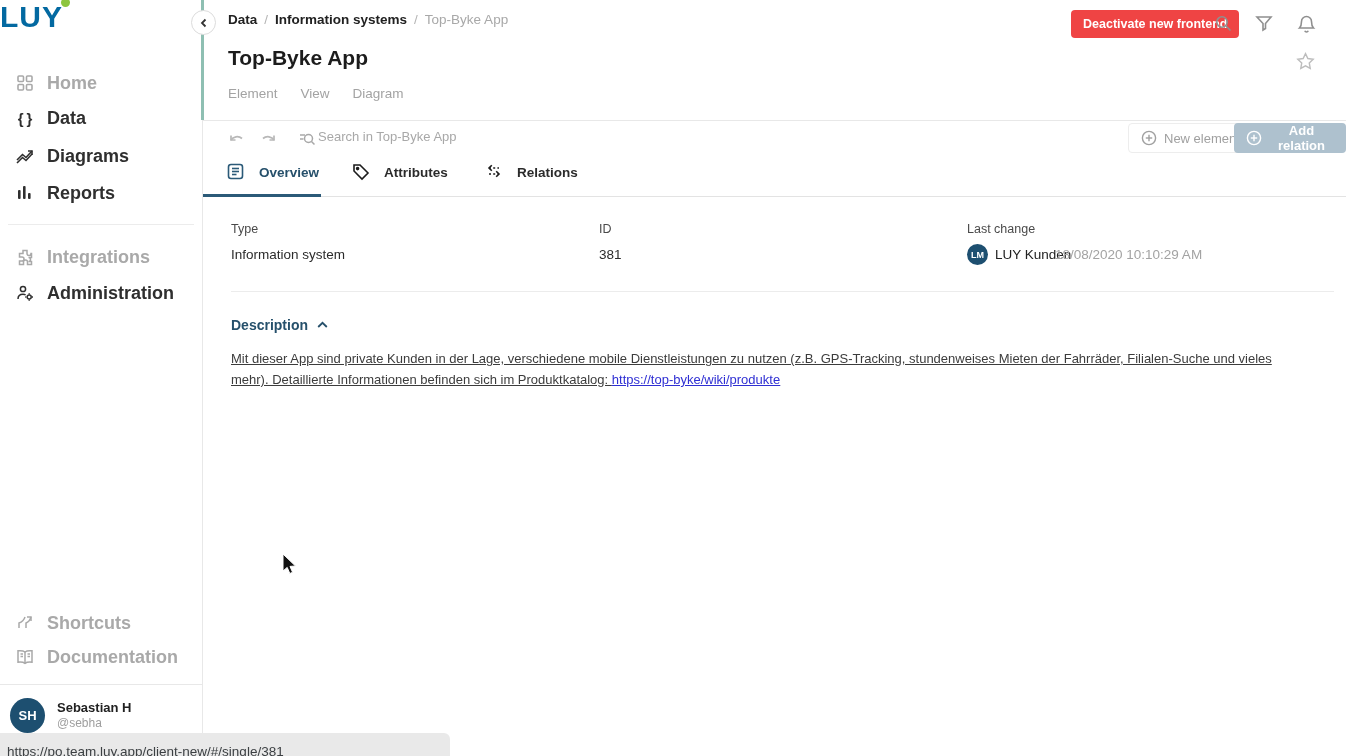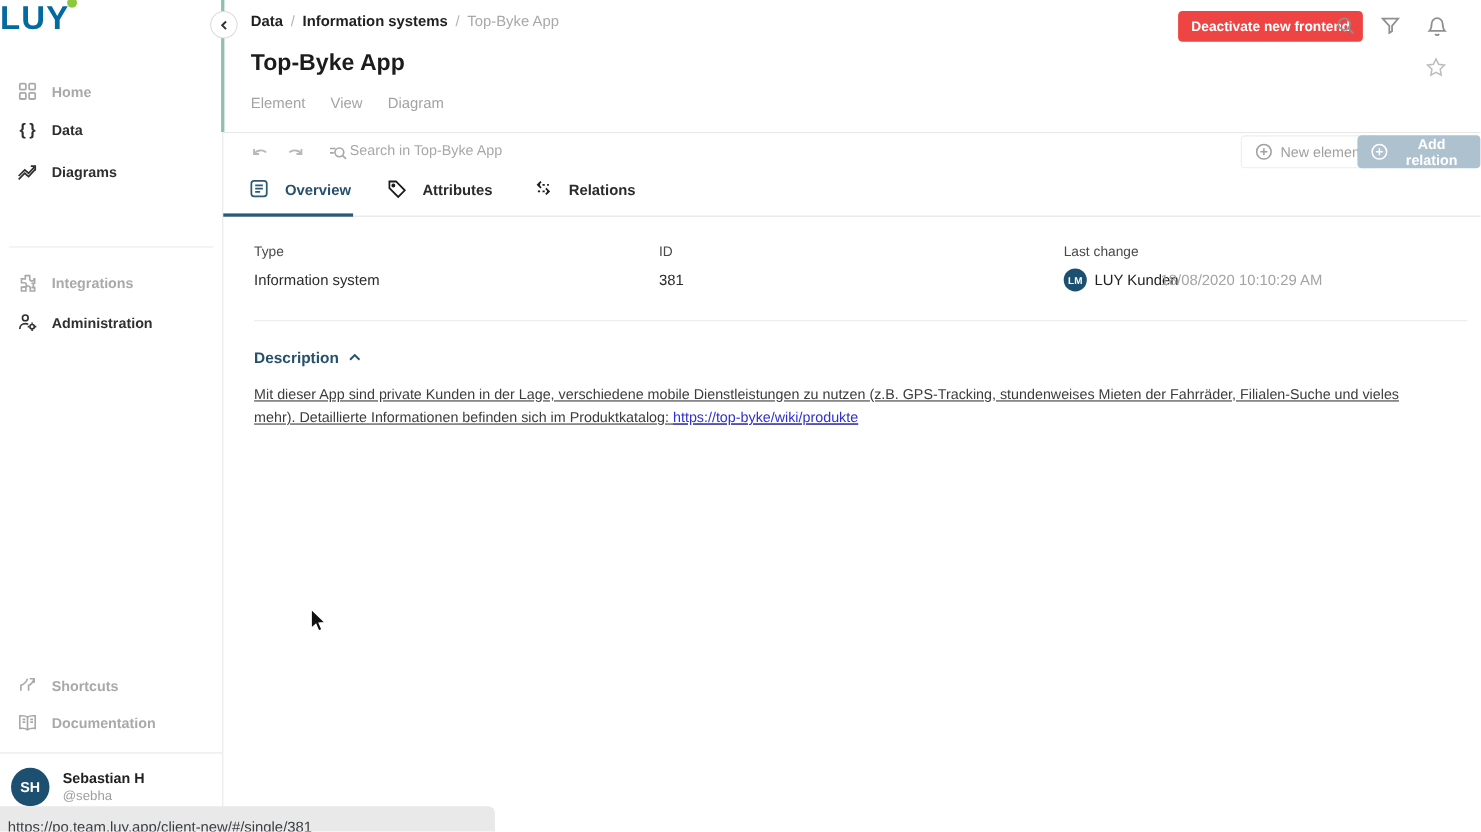--- a/index.html
+++ b/index.html
@@ -8,21 +8,21 @@
   .abs { position:absolute; }
   #app { position:relative; width:1346px; height:756px; background:#fff; }
 
   
   #sidebar { left:0; top:0; width:203px; height:756px; background:#fff; border-right:1px solid #e8e8e8; }
   #teal-edge { left:201px; top:0; width:3px; height:120px; background:#8ebfb2; z-index:3; }
   #logo { left:10px; top:10px; font-size:30px; font-weight:700; letter-spacing:1px; color:#0369a1; }
   #logo .dot { position:absolute; left:61px; top:-2px; width:9px; height:9px; border-radius:50%; background:#8dc63f; }
   .side-item { position:absolute; left:0; width:202px; height:34px; display:flex; align-items:center; cursor:pointer; }
   .side-item .ic { width:20px; height:20px; margin-left:15px; display:flex; align-items:center; justify-content:center; }
-  .side-item .lbl { margin-left:12px; font-size:13px; font-weight:600; }
+  .side-item .lbl { margin-left:12px; font-size:18px; font-weight:600; }
   .side-item.muted { color:#a9a9a9; }
   .side-item.normal { color:#2f2f2f; }
   .side-divider { position:absolute; left:8px; width:186px; height:1px; background:#ececec; }
   #collapse-btn { left:191px; top:10px; width:25px; height:25px; border-radius:50%; background:#fff;
      border:1px solid #dcdcdc; display:flex; align-items:center; justify-content:center; color:#333; z-index:4; cursor:pointer; }
 
   
   #user-card { left:0px; top:693px; width:202px; height:44px; display:flex; align-items:center; }
   #user-avatar { width:35px; height:35px; margin-left:10px; border-radius:50%; background:#1d4f70; color:#fff;
      font-size:13px; font-weight:700; display:flex; align-items:center; justify-content:center; }
@@ -123,20 +123,30 @@
       <span class="ic">
         <svg width="19" height="16" viewBox="0 0 19 16" fill="none" stroke="currentColor" stroke-width="1.6">
           <polyline points="1,12 6.5,6.5 10,9.5 16,3"></polyline>
             <polyline points="1,15 6.5,9.5 10,12.5 16,6"></polyline>
           <polyline points="12,3 16,3 16,7"></polyline>
         </svg>
         </span>
       <span class="lbl">Diagrams</span>
     </div>
 
+    <div class="side-item normal" style="top:176px;">
+      <span class="ic">
+        <svg width="16" height="16" viewBox="0 0 16 16" fill="currentColor">
+          <rect x="1" y="5" width="2.6" height="9" rx="1"></rect>
+            <rect x="6" y="1" width="2.6" height="13" rx="1"></rect>
+          <rect x="11" y="8" width="2.6" height="6" rx="1"></rect>
+        </svg>
+        </span>
+      <span class="lbl">Reports</span>
+    </div>
 
     <div class="side-divider" style="top:224px;"></div>
 
     <div class="side-item muted" style="top:240px;">
       <span class="ic">
         <svg width="18" height="18" viewBox="0 0 18 18" fill="none" stroke="currentColor" stroke-width="1.5">
           <path d="M7 2.5h4v3a2 2 0 1 0 4 0h0.5v4h-3a2 2 0 1 1 0 4h3v3h-4v-2.5a2 2 0 1 0-4 0V16.5h-4v-3.5h2.5a2 2 0 1 0 0-4H3.5V5.5H7z"></path>
         </svg>
         </span>
       <span class="lbl">Integrations</span>

